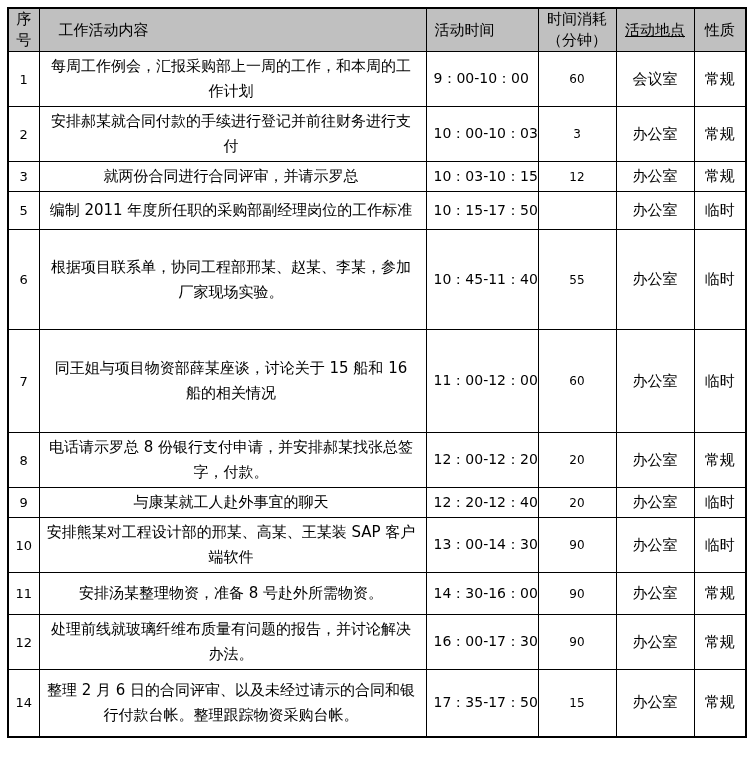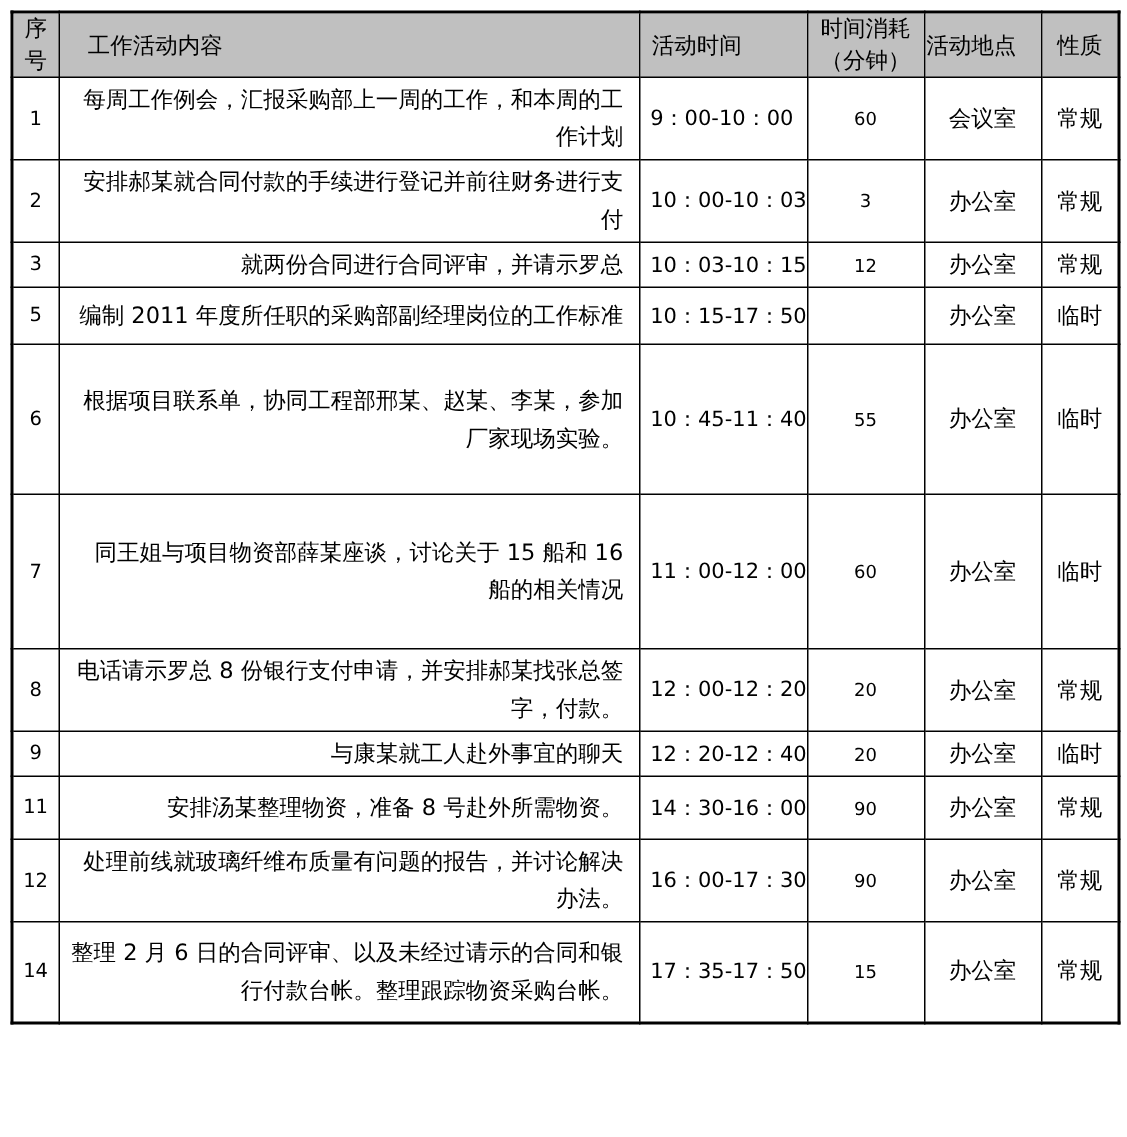--- a/index.html
+++ b/index.html
@@ -34,29 +34,29 @@
     background: #c0c0c0;
     font-weight: normal;
     font-size: 15px;
     line-height: 21px;
   }
   tr.header-row { height: 41px; }
   th.h-no      { text-align: center; padding: 0 2px; }
   th.h-content { text-align: left; padding-left: 19px; }
   th.h-time    { text-align: left; padding-left: 8px; }
   th.h-min     { text-align: center; padding: 0 4px; }
-  th.h-place   { text-align: left; }
+  th.h-place   { text-align: center; text-decoration: underline; }
   th.h-type    { text-align: center; }
 
   td.c-no {
     text-align: center;
     font-size: 13px;
   }
   td.c-content {
-    text-align: right;
+    text-align: center;
     padding: 2px 10px 2px 7px;
     font-size: 15px;
     line-height: 25px;
   }
   td.c-time {
     text-align: left;
     padding-left: 7px;
     font-size: 14px;
     white-space: nowrap;
   }
@@ -151,20 +151,28 @@
         <td class="c-type">常规</td>
       </tr>
       <tr style="height:30px">
         <td class="c-no">9</td>
         <td class="c-content">与康某就工人赴外事宜的聊天</td>
         <td class="c-time">12：20-12：40</td>
         <td class="c-min">20</td>
         <td class="c-place">办公室</td>
         <td class="c-type">临时</td>
       </tr>
+      <tr style="height:51px">
+        <td class="c-no">10</td>
+        <td class="c-content">安排熊某对工程设计部的邢某、高某、王某装 SAP 客户端软件</td>
+        <td class="c-time">13：00-14：30</td>
+        <td class="c-min">90</td>
+        <td class="c-place">办公室</td>
+        <td class="c-type">临时</td>
+      </tr>
       <tr style="height:42px">
         <td class="c-no">11</td>
         <td class="c-content">安排汤某整理物资，准备 8 号赴外所需物资。</td>
         <td class="c-time">14：30-16：00</td>
         <td class="c-min">90</td>
         <td class="c-place">办公室</td>
         <td class="c-type">常规</td>
       </tr>
       <tr style="height:55px">
         <td class="c-no">12</td>

